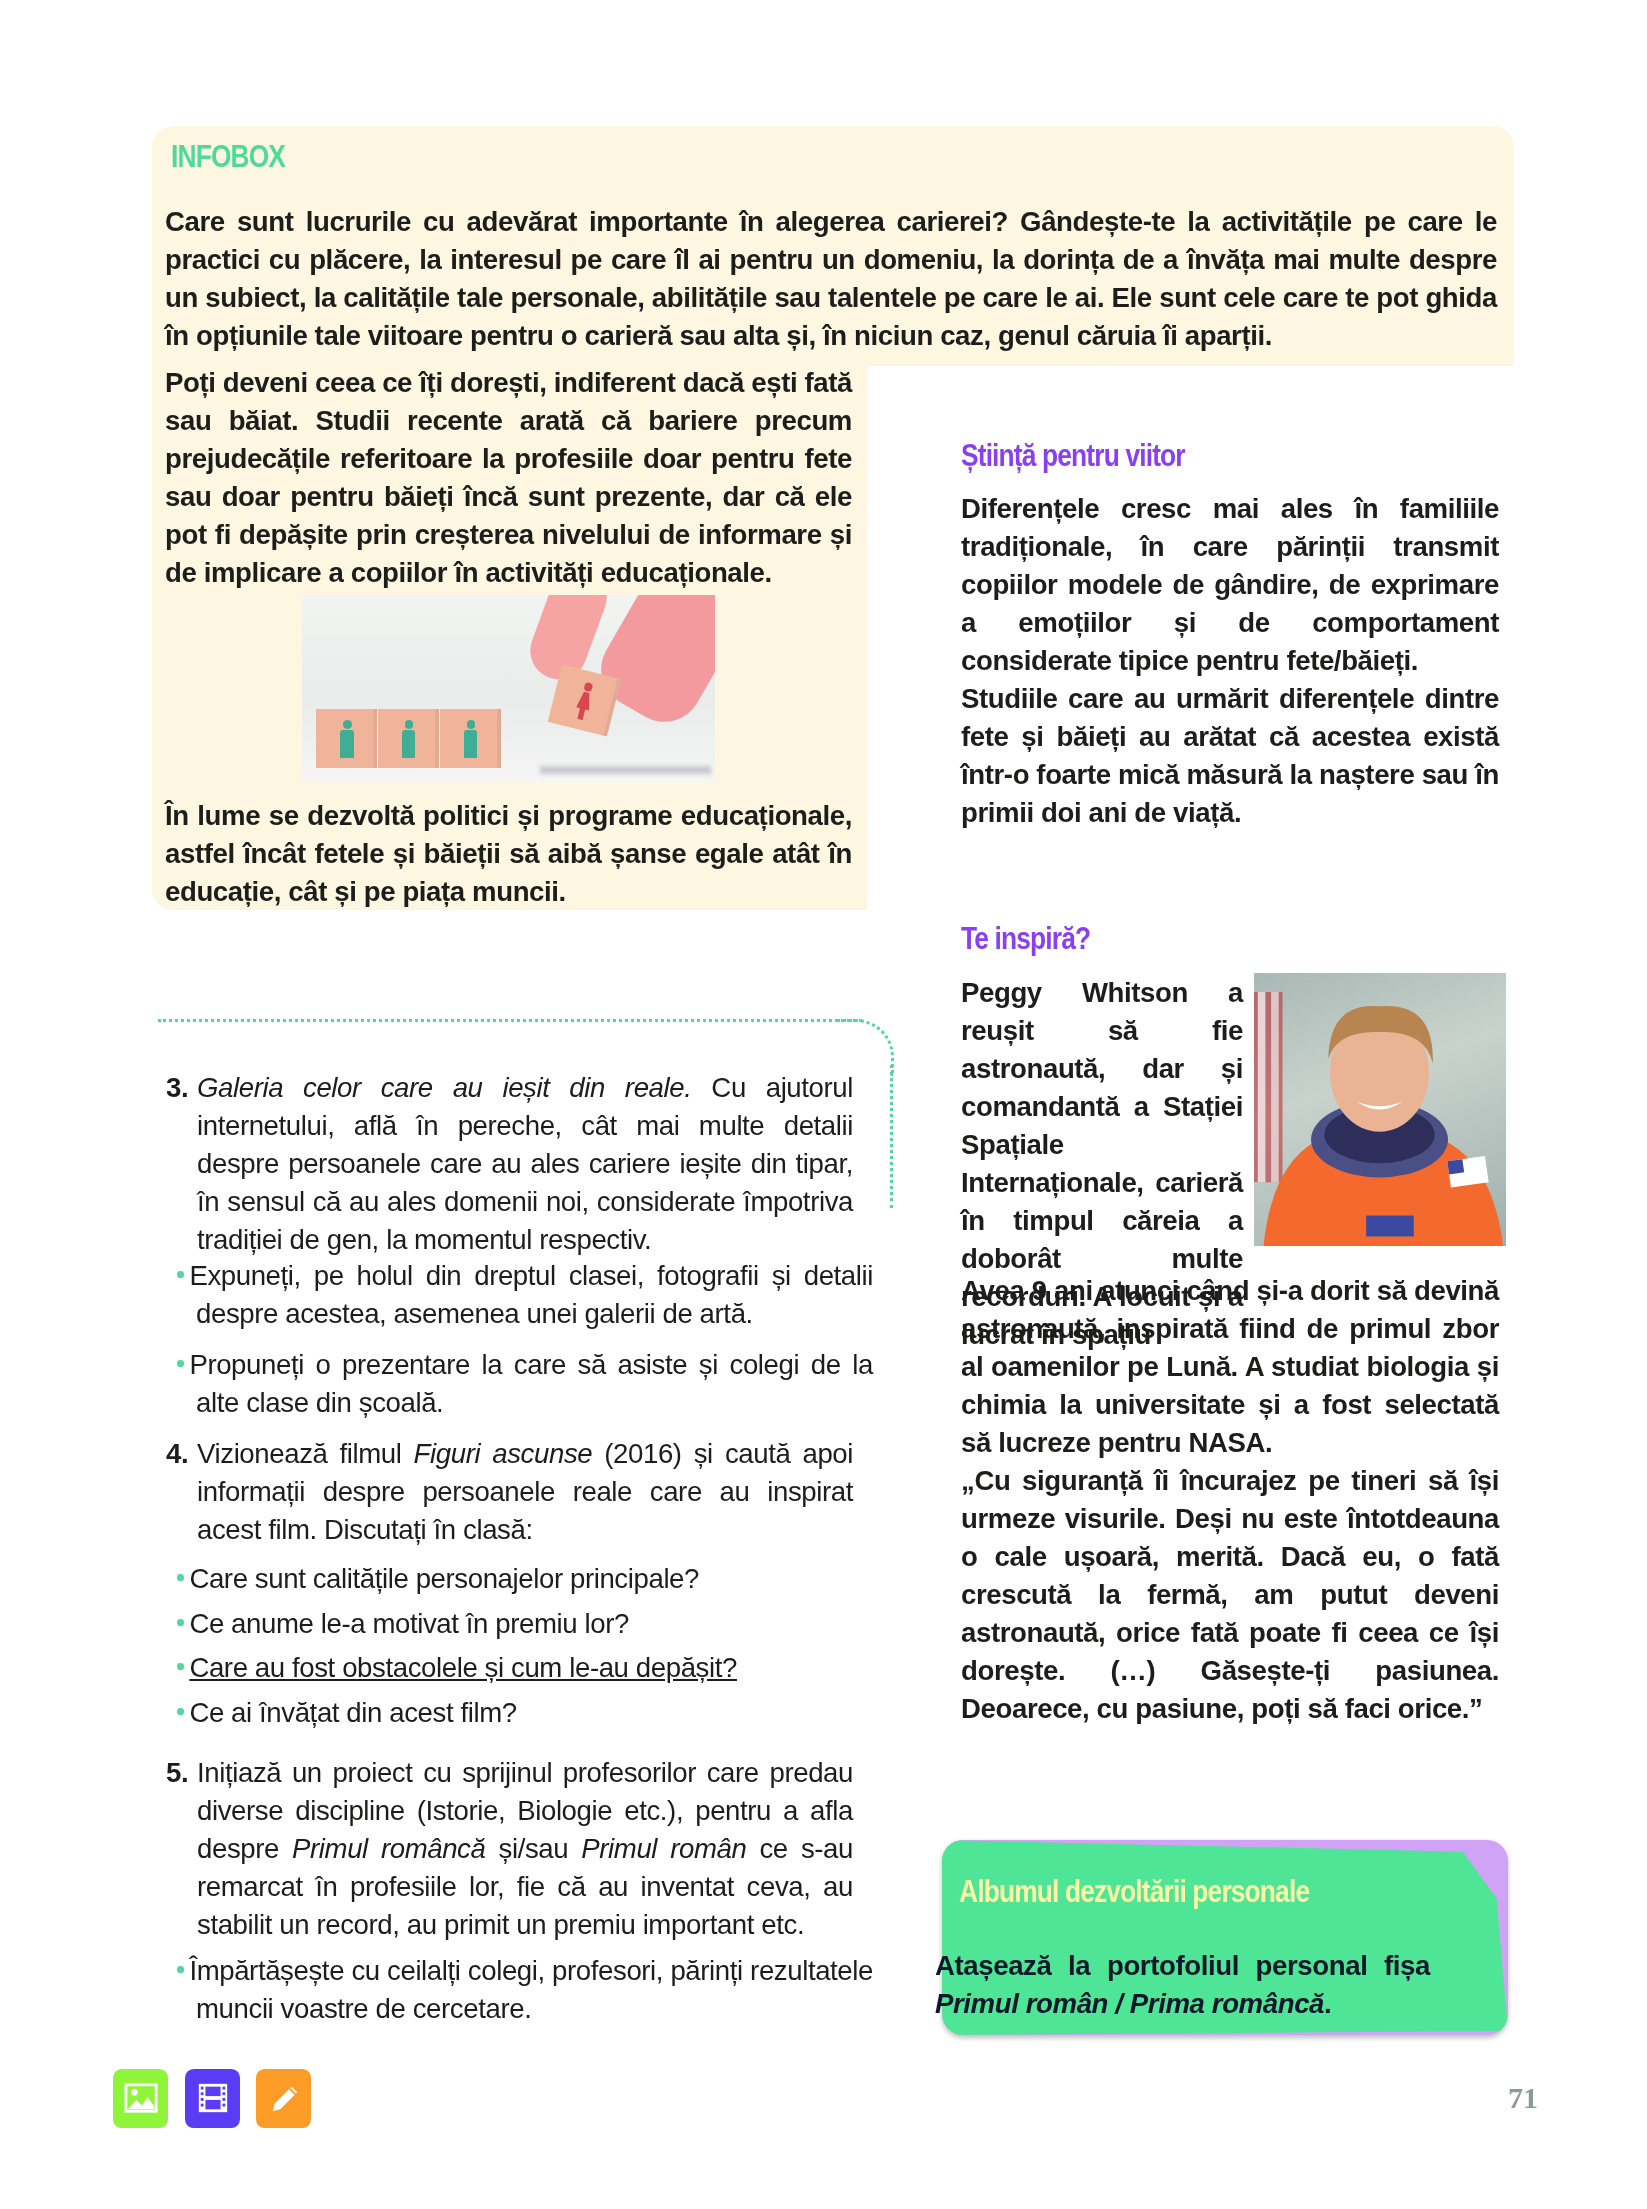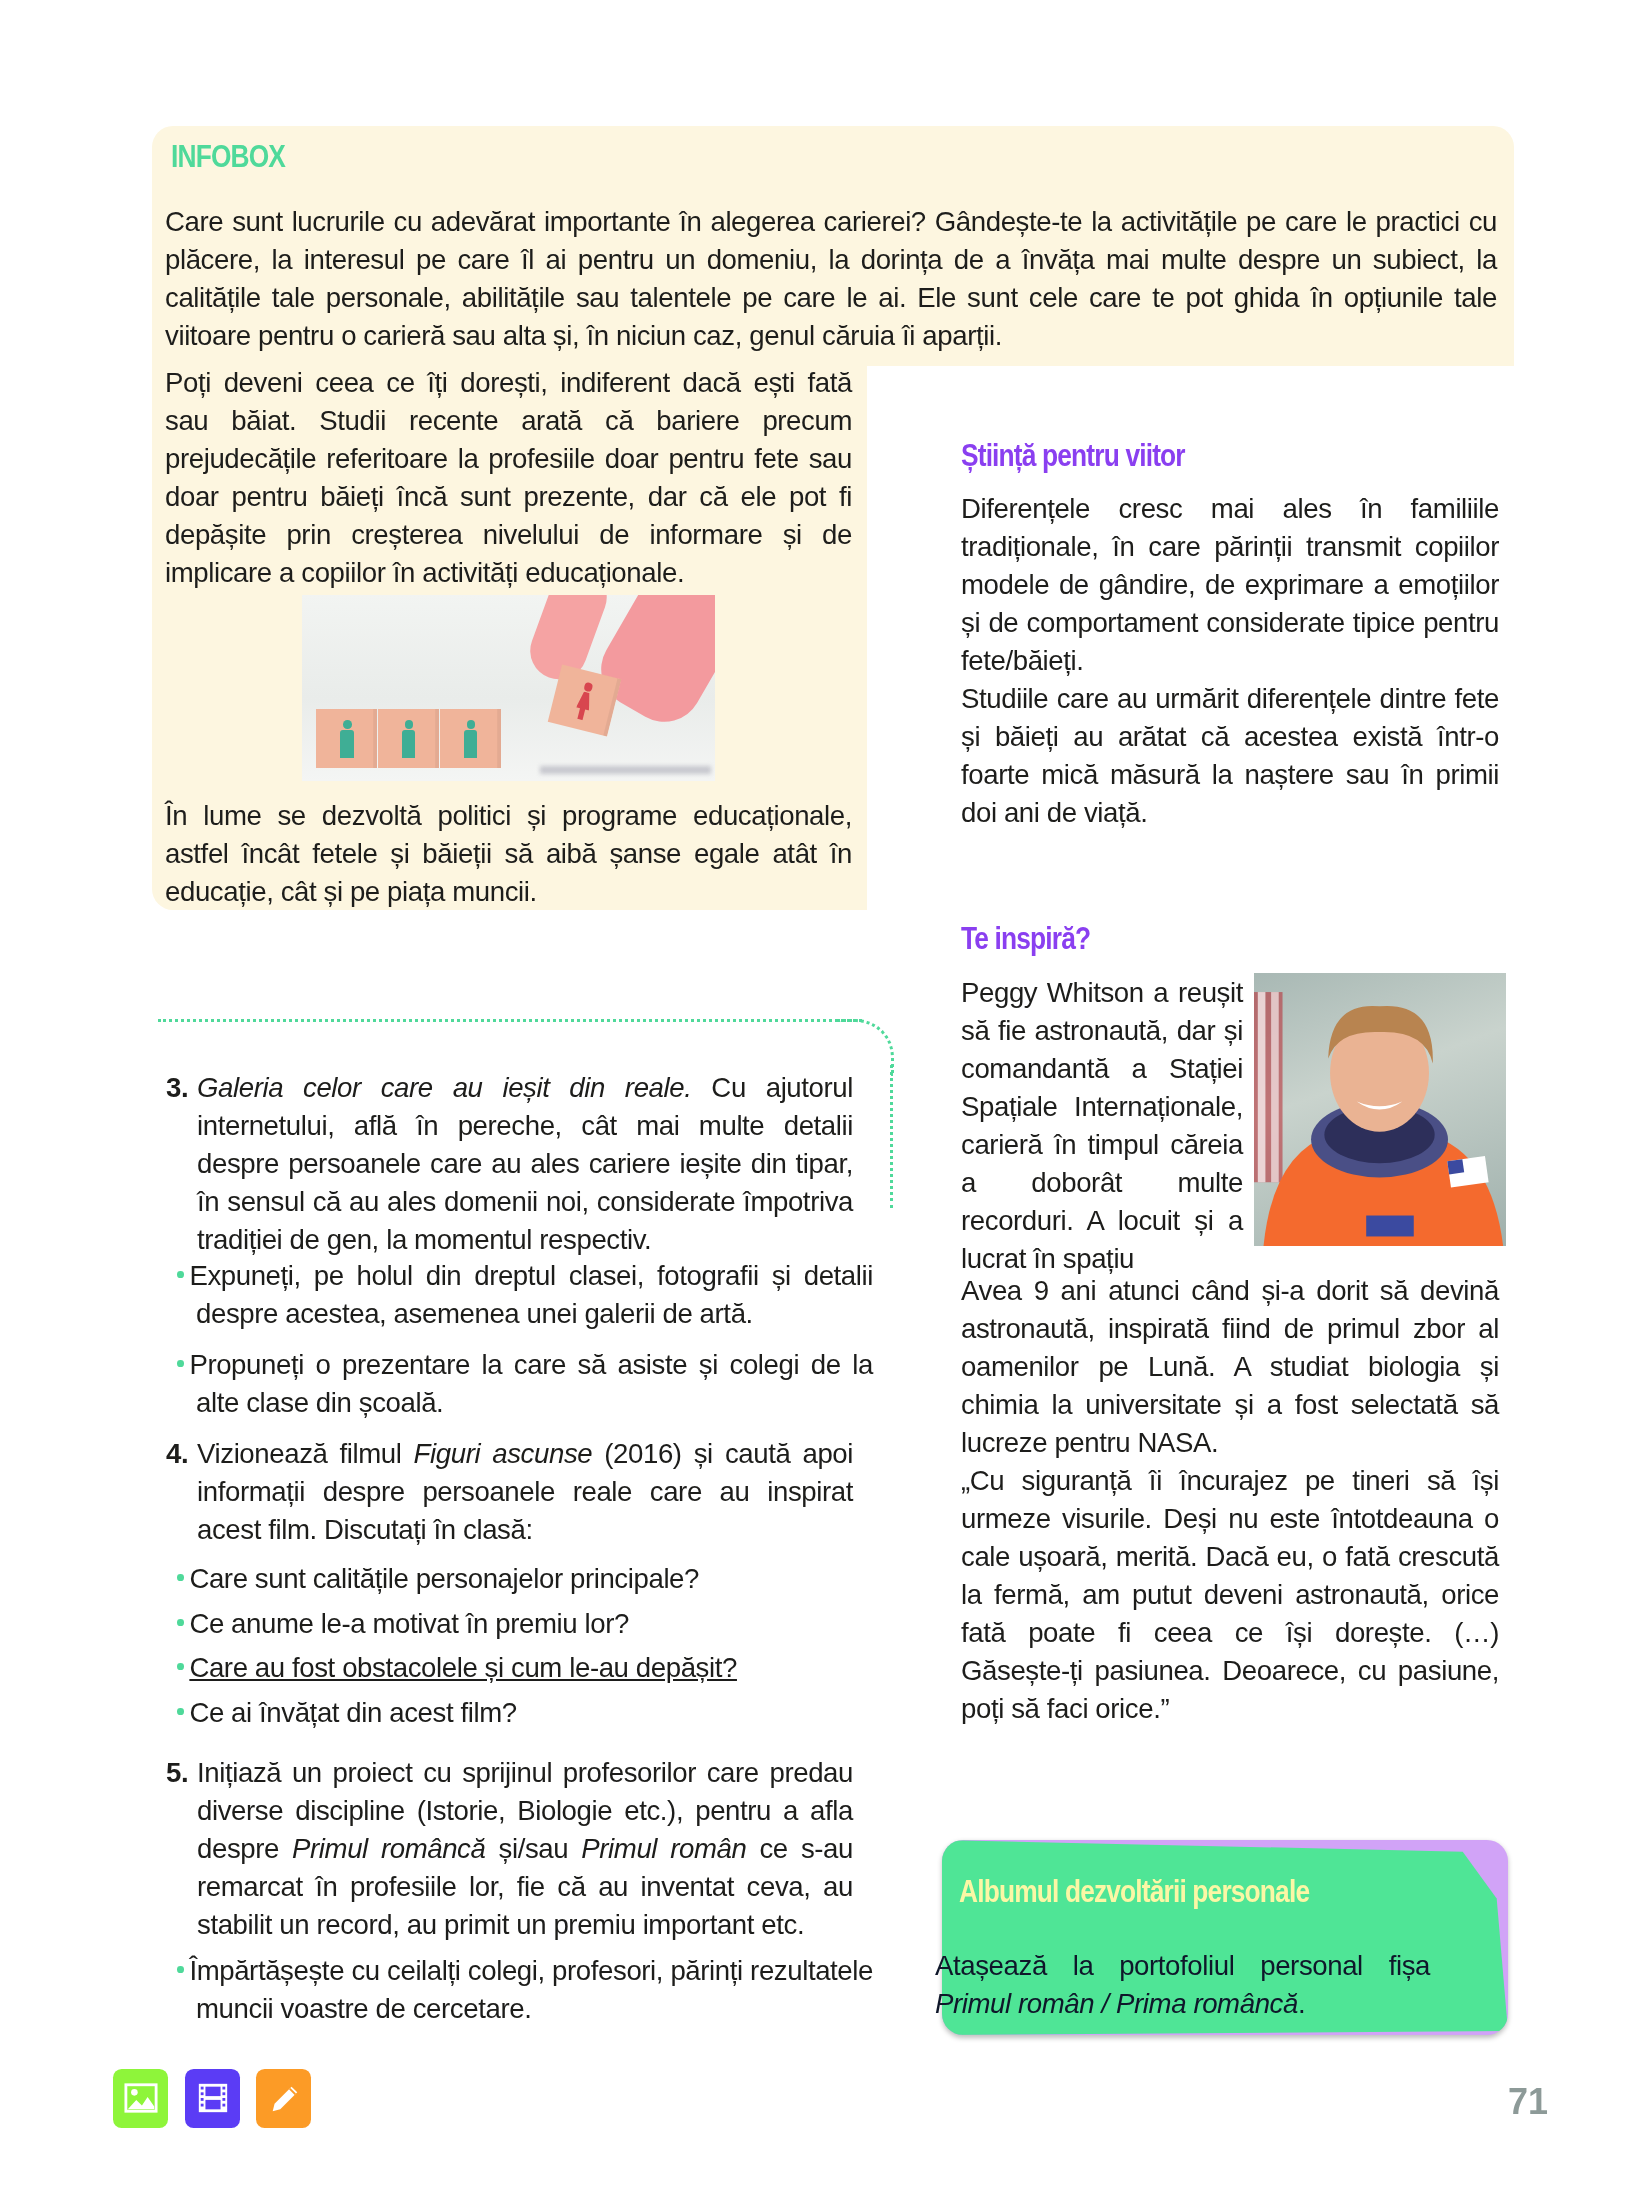--- a/index.html
+++ b/index.html
@@ -1,18 +1,18 @@
 <!DOCTYPE html>
 <html style="font-size:15px"><head>
 <meta charset="utf-8">
 <style>
   html, body { margin: 0; padding: 0; background: #ffffff; }
   body { width: 1647px; height: 2209px; position: relative; overflow: hidden;
          font-family: "Liberation Sans", "DejaVu Sans", sans-serif; color: #1d1d1b; }
-  .abs { position: absolute; }
+  .abs { position: absolute; font-weight: bold; }
   .txt { font-size: 27.6px; line-height: 38px; letter-spacing: -0.4px; }
   .just { text-align: justify; }
 
   
   .infobox-top { left: 152px; top: 126px; width: 1362px; height: 240px;
                  background: #fdf6e0; border-radius: 21px 21px 0 0; }
   .infobox-left { left: 152px; top: 366px; width: 715px; height: 544px;
                   background: #fdf6e0; border-radius: 0 0 0 21px; }
   .infobox-title { left: 171px; top: 139px; font-size: 31px; font-weight: bold; color: #4fd99a;
                    letter-spacing: -1px; transform: scaleX(0.85); transform-origin: left; }
@@ -62,21 +62,21 @@
   
   .album-back { left: 942px; top: 1840px; width: 566px; height: 195px; background: #d1a3f7;
                 border-radius: 21px; box-shadow: 0 2.9px 5.7px rgba(0,0,0,0.25); }
   .album-front { left: 942px; top: 1840px; width: 566px; height: 195px; background: #4fe596;
                  border-radius: 21px;
                  clip-path: polygon(0 0, 92% 6%, 98% 30%, 100% 98%, 0 100%); }
   .album-title { left: 959px; top: 1874px; font-size: 31px; font-weight: bold; color: #fbf7a5;
                  letter-spacing: -1px; transform: scaleX(0.85); transform-origin: left; }
   .album-body { left: 935px; top: 1947px; width: 495px; color: #0f172a; }
 
-  .page-number { left: 1508px; top: 2081px; font-size: 36px; font-weight: bold; color: #8d9a98; }
+  .page-number { left: 1508px; top: 2081px; font-size: 30px; font-weight: bold; color: #8d9a98; font-family: Liberation Serif, serif; }
 
   
   .ficon { position:absolute; top: 2069px; width: 55px; height: 59px; border-radius: 8.6px; }
   .ficon svg { position:absolute; left: 10.5px; top: 12.4px; }
 </style>
 </head>
 <body>
 
 <div class="abs infobox-top"></div>
 <div class="abs infobox-left"></div>

